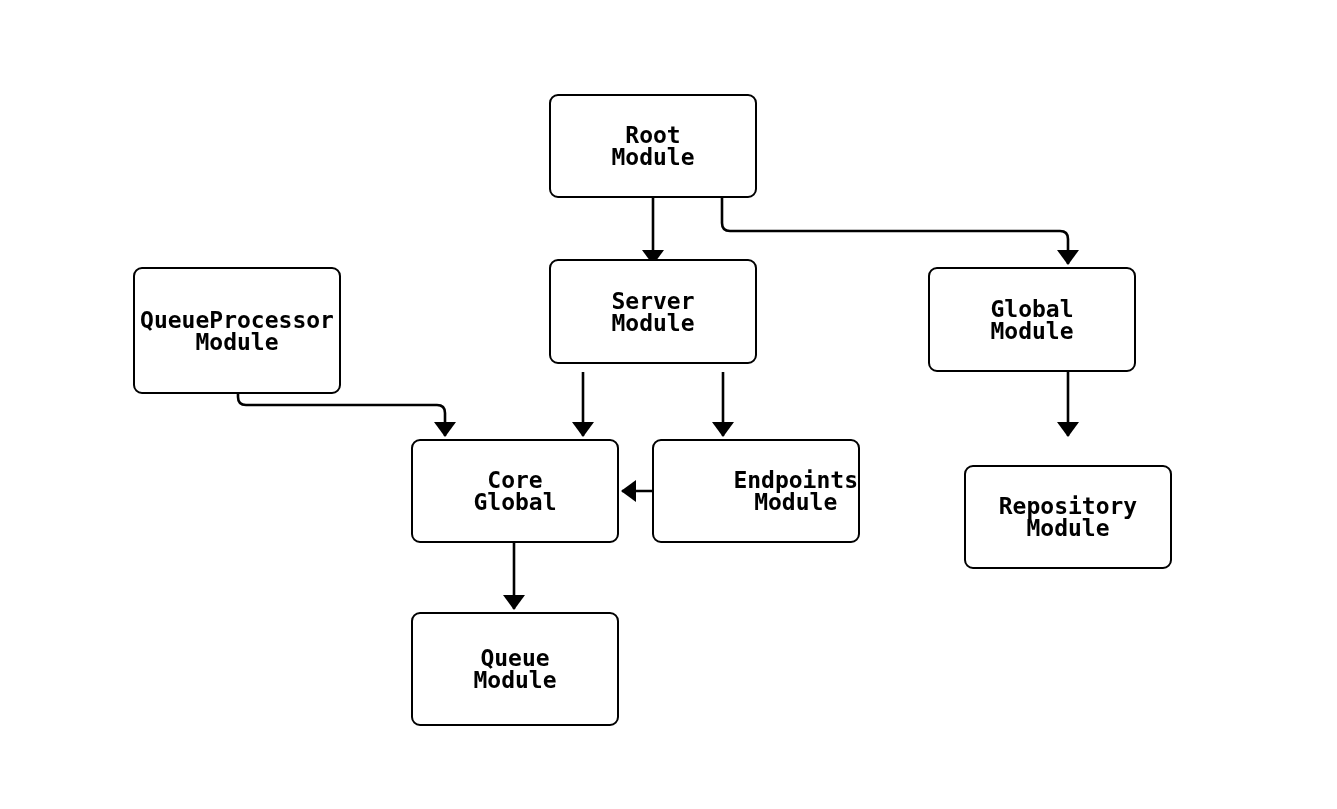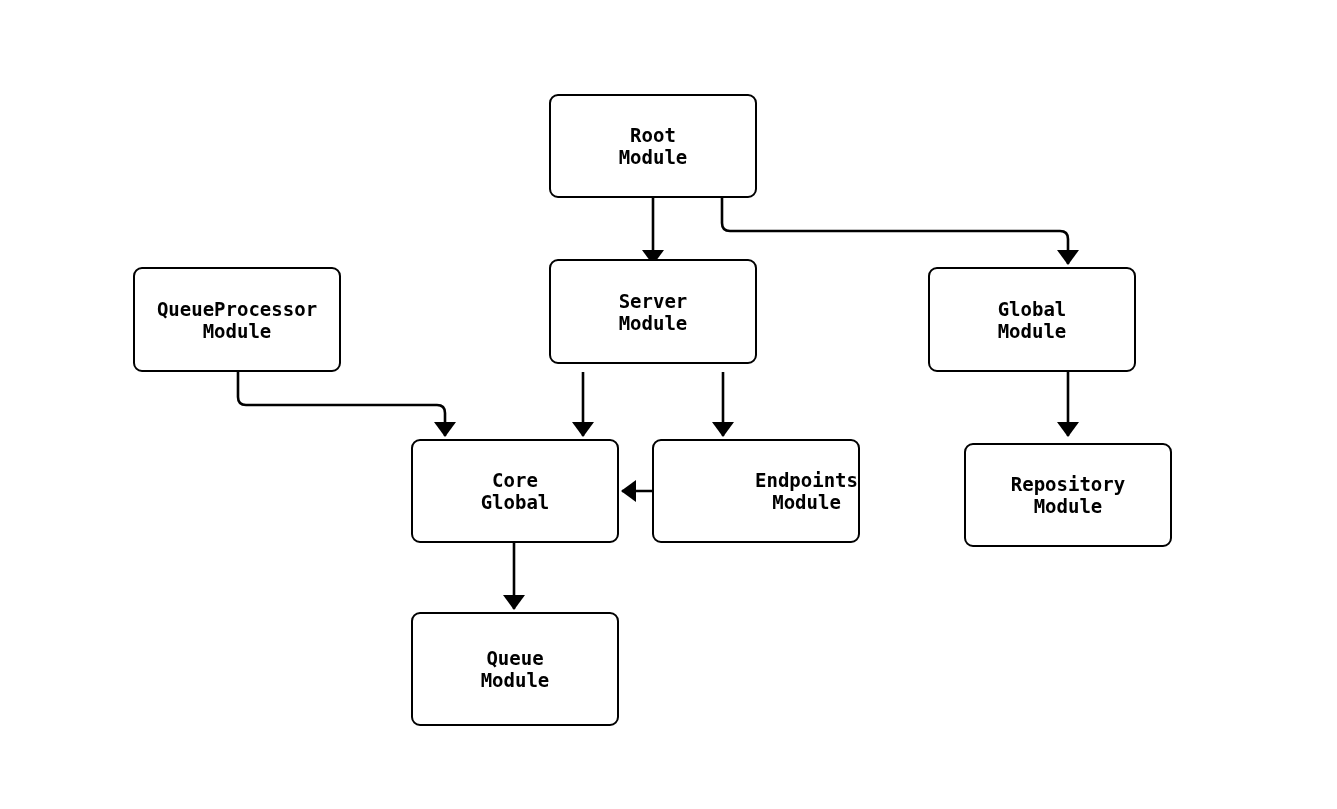--- a/index.html
+++ b/index.html
@@ -34,21 +34,21 @@
     box-sizing: border-box;
     border: 2.6px solid #000000;
     border-radius: 9px;
     background: #ffffff;
     display: flex;
     align-items: center;
     justify-content: center;
   }
   .node .label {
     font-weight: bold;
-    font-size: 19px;
+    font-size: 23px;
     line-height: 22px;
     color: #000000;
     text-align: center;
     white-space: pre-line;
     letter-spacing: 0;
   }
 </style>
 </head>
 <body>
 
@@ -68,41 +68,41 @@
         <path class="edge" d="M688,491 L622,491" marker-end="url(#arrowhead)"></path>
         <path class="edge" d="M1068,372 L1068,436" marker-end="url(#arrowhead)"></path>
         <path class="edge" d="M514,543 L514,609" marker-end="url(#arrowhead)"></path>
       </g>
   </svg>
   <div>
       <div class="node" style="left: 549px; top: 94px; width: 208px; height: 104px;">
         <span class="label">Root
 Module</span>
       </div>
-      <div class="node" style="left: 133px; top: 267px; width: 208px; height: 105px;">
+      <div class="node" style="left: 133px; top: 267px; width: 208px; height: 127px;">
         <span class="label">QueueProcessor
 Module</span>
       </div>
       <div class="node" style="left: 549px; top: 259px; width: 208px; height: 105px;">
         <span class="label">Server
 Module</span>
       </div>
       <div class="node" style="left: 928px; top: 267px; width: 208px; height: 105px;">
         <span class="label">Global
 Module</span>
       </div>
       <div class="node" style="left: 411px; top: 439px; width: 208px; height: 104px;">
         <span class="label">Core
 Global</span>
       </div>
       <div class="node" style="left: 652px; top: 439px; width: 208px; height: 104px; justify-content: flex-end;">
         <span class="label">Endpoints
 Module</span>
       </div>
-      <div class="node" style="left: 964px; top: 443px; width: 208px; height: 104px;">
+      <div class="node" style="left: 964px; top: 465px; width: 208px; height: 104px;">
         <span class="label">Repository
 Module</span>
       </div>
       <div class="node" style="left: 411px; top: 612px; width: 208px; height: 114px;">
         <span class="label">Queue
 Module</span>
       </div>
     </div>
 </div>
 

